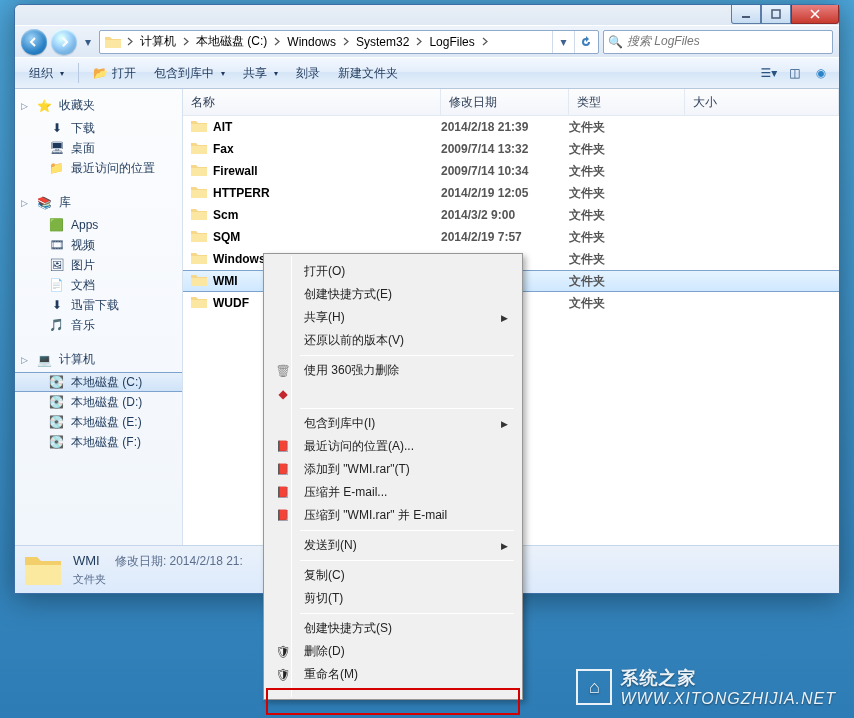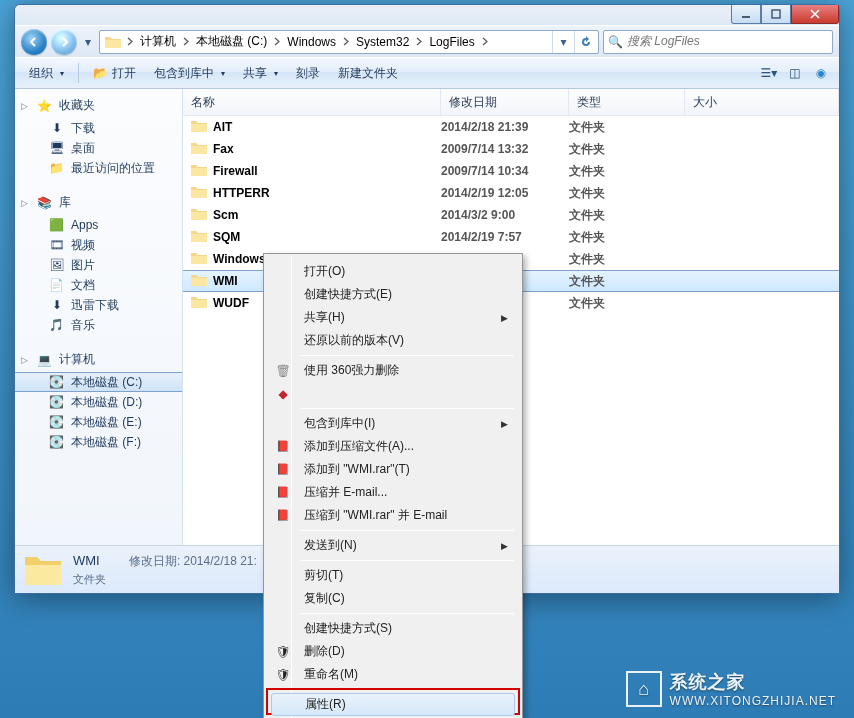--- a/index.html
+++ b/index.html
@@ -75,21 +75,21 @@
 .cm-item.hover{background:linear-gradient(#e9f2fc,#d5e8fa);border:1px solid #aacbec;border-radius:3px;margin:0 1px;padding-left:33px;}
 .cm-item .sub-arrow{position:absolute;right:8px;font-size:9px;color:#333;}
 .cm-item .cm-icon{position:absolute;left:5px;width:16px;height:16px;display:flex;align-items:center;justify-content:center;}
 .cm-sep{height:1px;background:#e0e0e0;margin:3px 2px 3px 30px;border-bottom:1px solid #fff;}
 .cm-highlight{position:absolute;border:2px solid #d40000;pointer-events:none;}
 
 .watermark{position:absolute;right:18px;bottom:10px;color:#fff;opacity:.9;display:flex;align-items:center;gap:8px;text-shadow:0 1px 2px rgba(0,0,0,.5);}
 .watermark .wm-logo{width:36px;height:36px;border:2px solid #fff;display:flex;align-items:center;justify-content:center;font-size:18px;font-weight:bold;}
 .watermark .wm-text{display:flex;flex-direction:column;}
 .watermark .wm-text span:first-child{font-size:18px;font-weight:bold;letter-spacing:1px;}
-.watermark .wm-text span:last-child{font-size:12px;letter-spacing:1px;}
+.watermark .wm-text span:last-child{font-size:16px;letter-spacing:1px;font-style:italic;}
 </style>
 </head>
 <body>
 
 <div class="window">
 
   <div class="titlebar">
     <div class="win-controls">
       <div class="win-btn min">
           <svg viewBox="0 0 10 10">
@@ -392,21 +392,21 @@
 
   <div class="details-pane">
     <div class="details-icon">
         <svg width="40" height="34" viewBox="0 0 40 34">
           <path fill="#f3cf6b" d="M2 4 h12 l4 4 h20 v24 h-36 z"></path>
           <path fill="#fbe9a0" d="M2 12 h36 v20 h-36 z"></path>
         </svg>
       </div>
     <div class="details-text">
       <div><span class="details-title">WMI</span>
-        <span class="details-sub" style="margin-left:26px"><span>修改日期:</span> <span>2014/2/18 21:</span></span></div>
+        <span class="details-sub" style="margin-left:12px"><span>修改日期:</span> <span>2014/2/18 21:</span></span></div>
       <div class="details-sub">文件夹</div>
     </div>
   </div>
 
 </div>
 
 <div class="context-menu" id="ctx">
   <div class="cm-gutter"></div>
 <div class="cm-item">
       <span>打开(O)</span>
@@ -435,21 +435,21 @@
     </div>
     <div class="cm-sep"></div>
     <div class="cm-item">
       <span>包含到库中(I)</span>
       <span class="sub-arrow">▶</span>
     </div>
     <div class="cm-item">
       <span class="cm-icon">
         <span style="font-size:11px">📕</span>
       </span>
-      <span>添加到压缩文件(A)...</span>
+      <span>最近访问的位置(A)...</span>
     </div>
     <div class="cm-item">
       <span class="cm-icon">
         <span style="font-size:11px">📕</span>
       </span>
       <span>添加到 "WMI.rar"(T)</span>
     </div>
     <div class="cm-item">
       <span class="cm-icon">
         <span style="font-size:11px">📕</span>
@@ -462,45 +462,42 @@
       </span>
       <span>压缩到 "WMI.rar" 并 E-mail</span>
     </div>
     <div class="cm-sep"></div>
     <div class="cm-item">
       <span>发送到(N)</span>
       <span class="sub-arrow">▶</span>
     </div>
     <div class="cm-sep"></div>
     <div class="cm-item">
+      <span>复制(C)</span>
+    </div>
+    <div class="cm-item">
       <span>剪切(T)</span>
     </div>
-    <div class="cm-item">
-      <span>复制(C)</span>
-    </div>
     <div class="cm-sep"></div>
     <div class="cm-item">
       <span>创建快捷方式(S)</span>
     </div>
     <div class="cm-item">
       <span class="cm-icon">
         <span>🛡</span>
       </span>
       <span>删除(D)</span>
     </div>
     <div class="cm-item">
       <span class="cm-icon">
         <span>🛡</span>
       </span>
       <span>重命名(M)</span>
     </div>
     <div class="cm-sep"></div>
-    <div class="cm-item hover">
-      <span>属性(R)</span>
-    </div>
     <div class="cm-highlight" style="left: 2px; top: 434px; width: 254px; height: 27px;"></div>
   </div>
 
 <div class="watermark">
   <div class="wm-logo">⌂</div>
   <div class="wm-text">
       <span>系统之家</span>
       <span>WWW.XITONGZHIJIA.NET</span>
     </div>
 </div>

